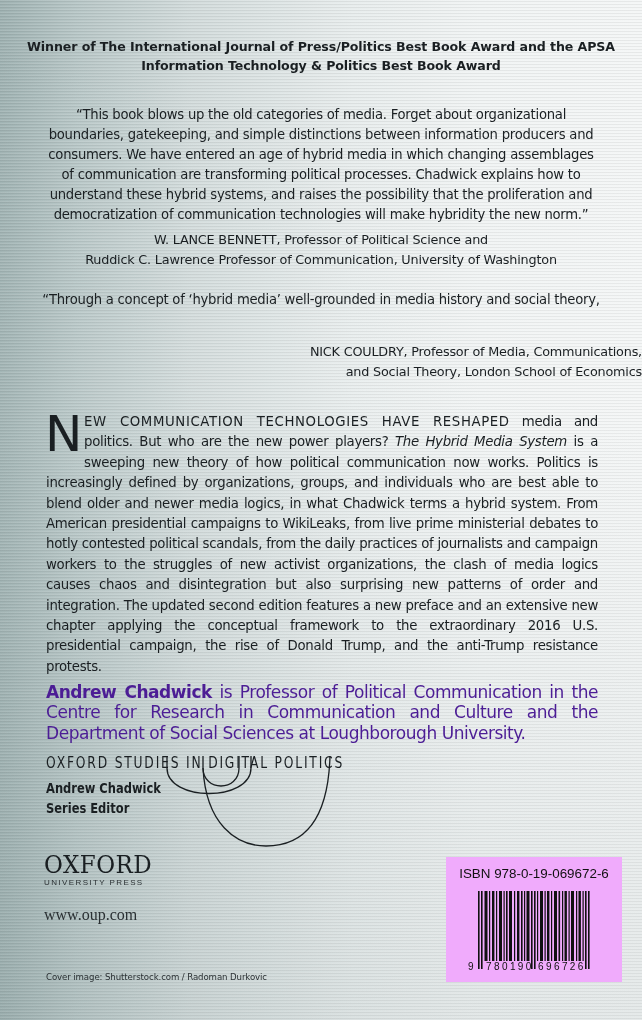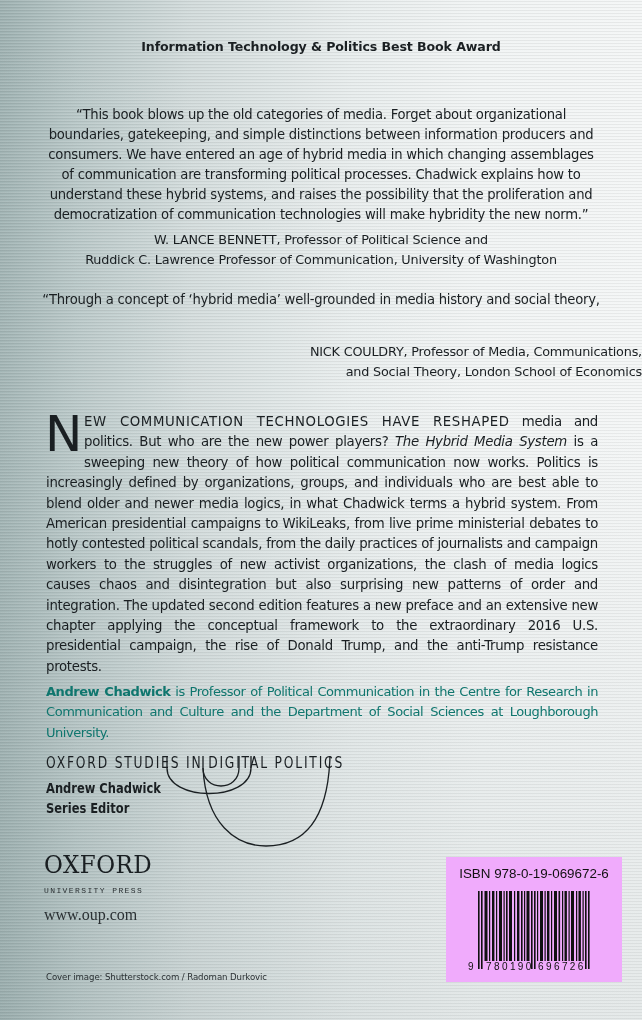--- a/index.html
+++ b/index.html
@@ -39,22 +39,22 @@
     color: #1a1f22; letter-spacing: -0.3px;
   }
   .dropcap {
     float: left; font-size: 50px; line-height: 38px; margin: 3px 2px 0 -1px;
     font-family: "DejaVu Sans", sans-serif; font-weight: normal;
   }
   .smallcaps { letter-spacing: 0.6px; }
   .blurb em { font-style: italic; }
   .author-bio {
     position: absolute; left: 46px; width: 552px; top: 682px;
-    font-size: 13px; line-height: 20.4px; text-align: justify;
-    color: #0f766e; letter-spacing: -0.45px;
+    font-size: 17px; line-height: 20.4px; text-align: justify;
+    color: #4c1d95; letter-spacing: -0.45px;
   }
   .author-bio b { font-weight: bold; }
   .series {
     position: absolute; left: 46px; top: 754px; width: 340px; height: 90px;
   }
   .series-title {
     position: absolute; left: 0; top: 0; font-family: "DejaVu Sans", sans-serif;
     font-size: 15px; letter-spacing: 2.2px; color: #1a1f22; white-space: nowrap;
     transform: scaleX(0.82); transform-origin: left top;
   }
@@ -64,22 +64,22 @@
   }
   .series-arcs { position: absolute; left: 0; top: 0; }
   .oup {
     position: absolute; left: 44px; top: 852px;
   }
   .oup-name {
     font-family: "DejaVu Serif", serif; font-size: 25px; letter-spacing: 0.5px; color: #1a1f22;
     transform: scaleX(0.92); transform-origin: left top; line-height: 26px;
   }
   .oup-sub {
-    font-family: Liberation Mono, monospace; font-size: 8px; letter-spacing: 1.4px; color: #2a3033;
-    margin-top: 8px;
+    font-family: Liberation Sans, sans-serif; font-size: 8px; letter-spacing: 1.4px; color: #2a3033;
+    margin-top: 0;
   }
   .oup-url {
     position: absolute; left: 44px; top: 906px; font-family: Liberation Serif, serif;
     font-size: 16px; color: #2a3033;
   }
   .credit {
     position: absolute; left: 46px; top: 972px; font-size: 8.6px; color: #2a3033; letter-spacing: -0.1px;
   }
   .barcode-box {
     position: absolute; left: 446px; top: 857px; width: 176px; height: 125px;
@@ -90,20 +90,21 @@
     font-family: "Liberation Sans", sans-serif; font-size: 13.4px; color: #111;
   }
   .barcode-svg { position: absolute; left: 0; top: 0; }
 </style>
 </head>
 <body>
 
 <div class="page-overlay"></div>
 
 <div class="award">
+  <div>Winner of The International Journal of Press/Politics Best Book Award and the APSA</div>
   <div>Information Technology &amp; Politics Best Book Award</div>
 </div>
 
 <div class="quote q1">
   <div>“This book blows up the old categories of media. Forget about organizational</div>
   <div>boundaries, gatekeeping, and simple distinctions between information producers and</div>
   <div>consumers. We have entered an age of hybrid media in which changing assemblages</div>
   <div>of communication are transforming political processes. Chadwick explains how to</div>
   <div>understand these hybrid systems, and raises the possibility that the proliferation and</div>
   <div>democratization of communication technologies will make hybridity the new norm.”</div>

